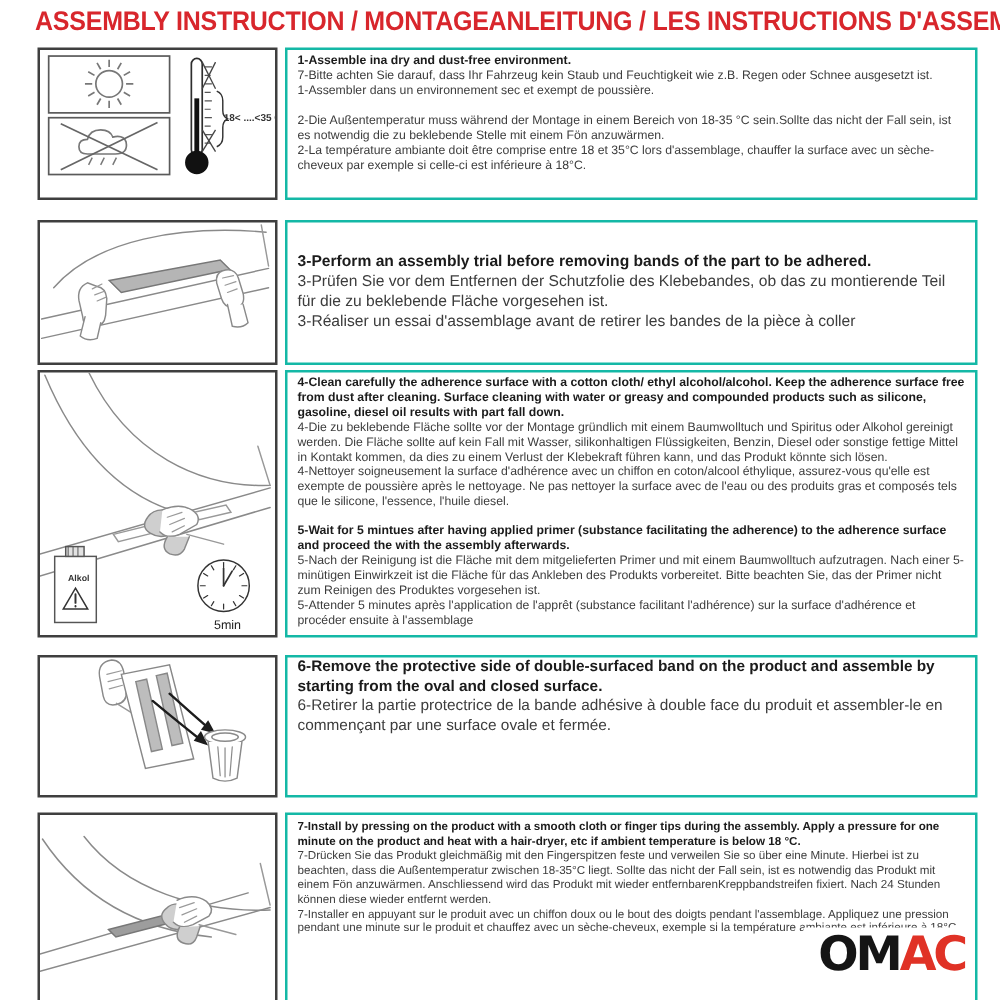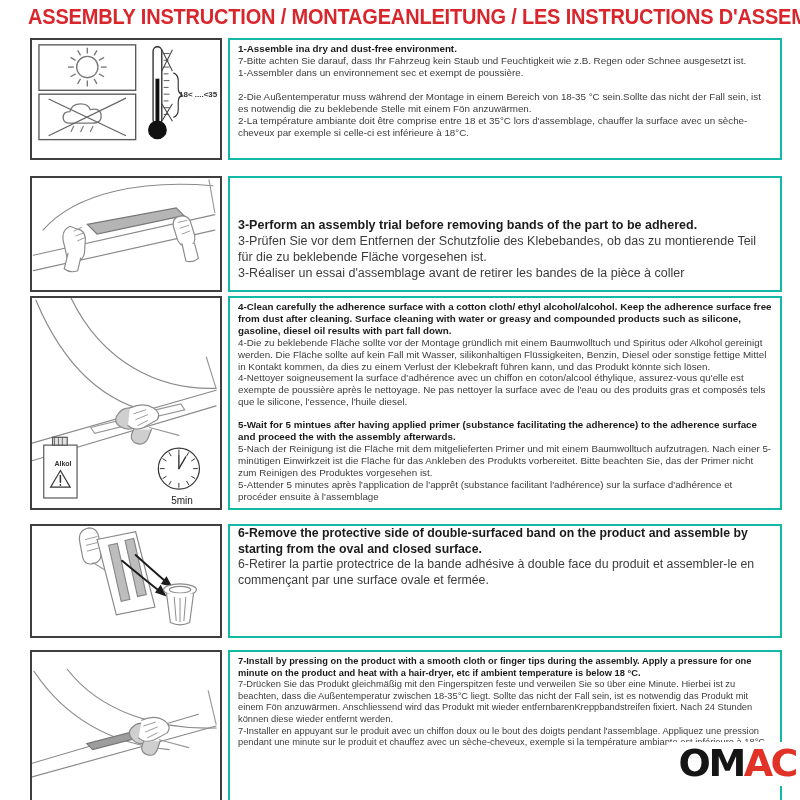--- a/index.html
+++ b/index.html
@@ -20,33 +20,33 @@
   .row-5{top:650px;height:156px;}
 
   .icon-box{position:absolute;left:0;top:0;height:100%;width:192px;border:2px solid #3f3f3f;background:#fff;overflow:hidden;}
   .text-box{position:absolute;left:198px;right:0;top:0;height:100%;border:2px solid #14b8a6;background:#fff;overflow:hidden;padding:3px 8px;color:#3c3c3c;}
 
   .text-box p{margin:0;}
   .text-box .en{font-weight:700;color:#1b1b1b;}
   .step.gap{margin-top:11px;}
 
   .row-1 .text-box{font-size:9.8px;line-height:12.2px;}
-  .row-2 .text-box{font-size:12.5px;line-height:16px;padding-top:39px;}
+  .row-2 .text-box{font-size:12.5px;line-height:16px;padding-top:23px;}
   .row-3 .text-box{font-size:9.8px;line-height:11.9px;}
   .row-4 .text-box{font-size:12.3px;line-height:15.5px;padding-top:0;}
   .row-5 .text-box{font-size:9.3px;line-height:11.6px;padding-top:4px;}
 
   .svg-art{position:absolute;left:0;top:0;width:100%;height:100%;}
   .art-label{position:absolute;color:#333;font-weight:700;}
   .thermo-label{left:147px;top:50px;font-size:8px;white-space:nowrap;}
   .alkol-label{left:16px;top:162px;width:30px;text-align:center;font-size:7px;}
   .clock-label{left:128px;top:197px;width:44px;text-align:center;font-size:10px;font-weight:400;color:#222;}
 
   .logo{
-    position:absolute;right:4px;top:742px;z-index:5;background:#fff;
+    position:absolute;right:28px;top:742px;z-index:5;background:#fff;
     padding:2px 0 4px 12px;font-size:38px;font-weight:800;letter-spacing:-2.5px;line-height:1;
     font-family:"DejaVu Sans",sans-serif;
   }
   .logo .black{color:#151515;}
   .logo .red{color:#e03226;}
 </style>
 </head>
 <body>
 
 <div class="title">ASSEMBLY INSTRUCTION / MONTAGEANLEITUNG / LES INSTRUCTIONS D'ASSEMBLAGE</div>

